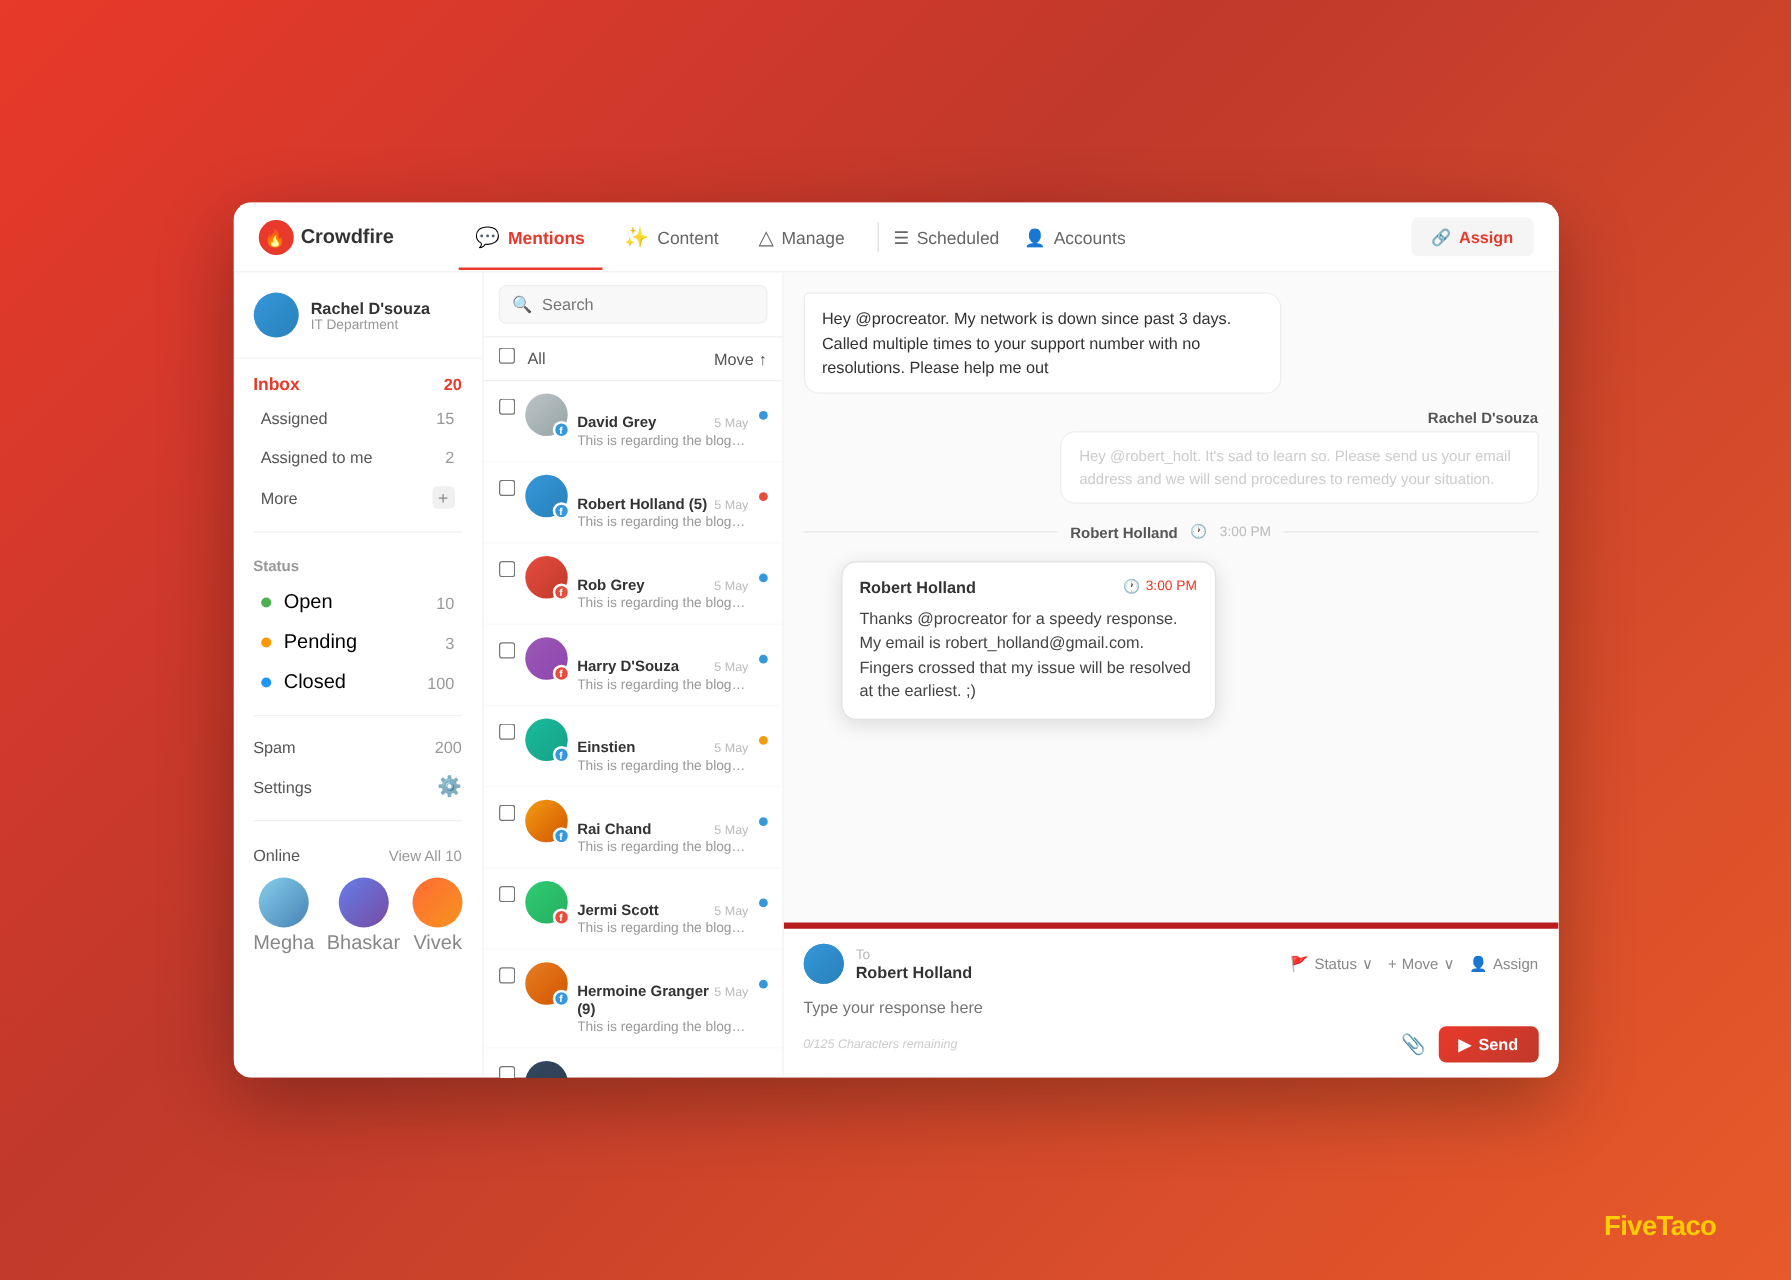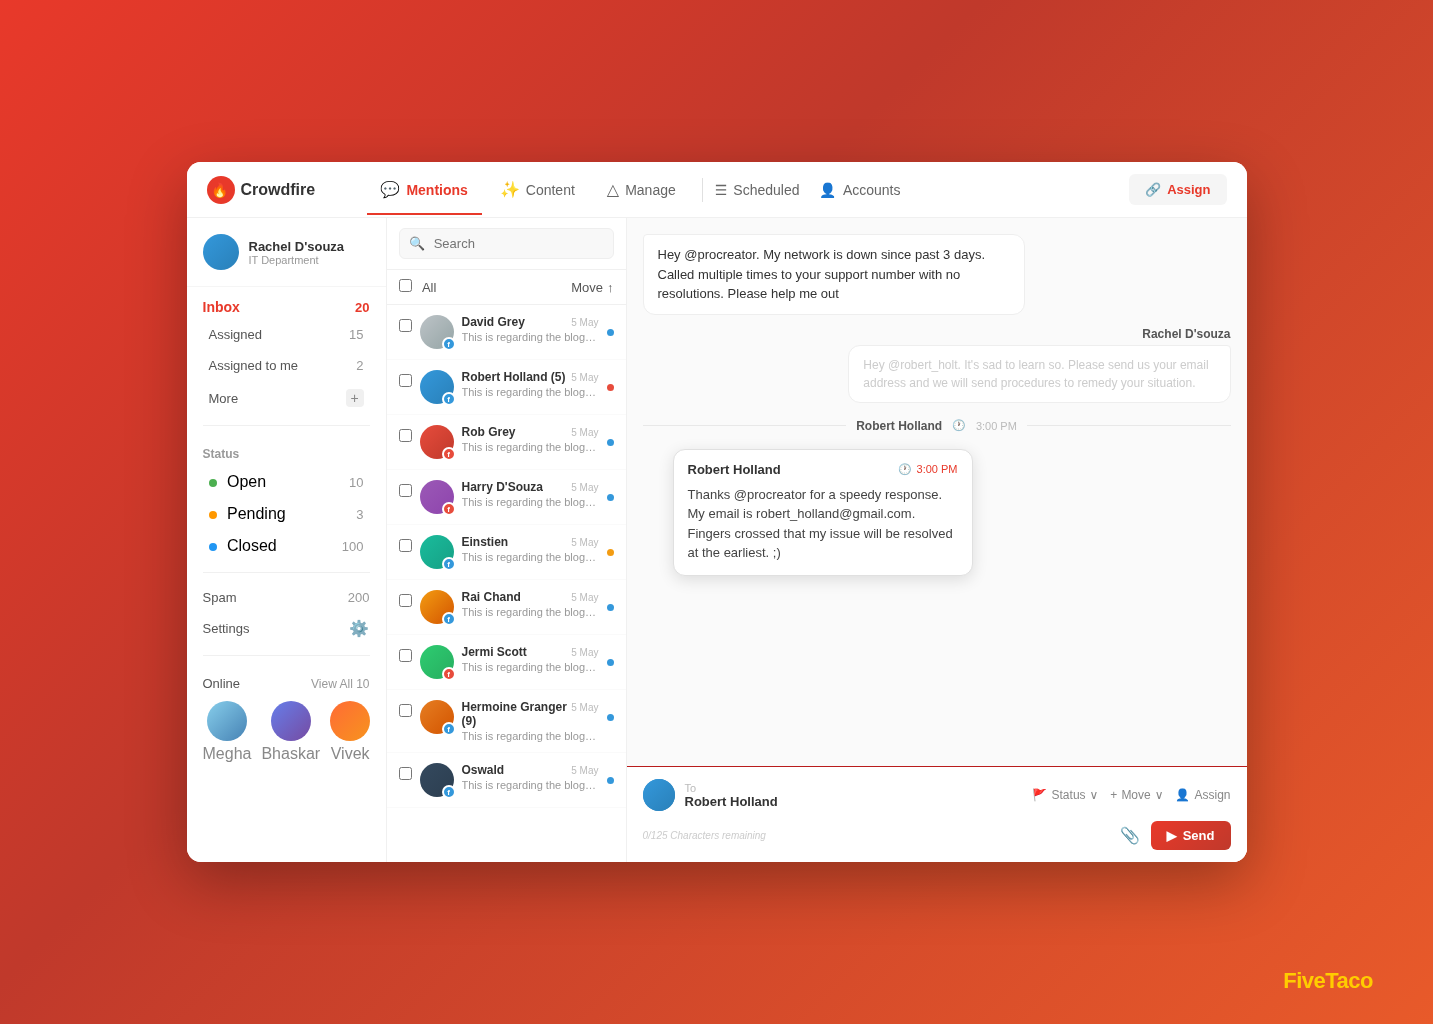--- a/index.html
+++ b/index.html
@@ -327,21 +327,21 @@
       border: 2px solid #fff;
       background: #3498db;
       display: flex;
       align-items: center;
       justify-content: center;
       font-size: 8px;
       color: white;
       font-weight: bold;
     }
     .msg-av-badge-red { background: #e74c3c; }
-    .msg-content { flex: 1; min-width: 0; }
+    .msg-content { flex: 1; min-width: 0; margin-top: 16px; }
     .msg-header-row {
       display: flex;
       justify-content: space-between;
       align-items: baseline;
       margin-bottom: 2px;
     }
     .msg-sender { font-size: 12px; font-weight: 600; color: #333; }
     .msg-time { font-size: 10px; color: #bbb; flex-shrink: 0; }
     .msg-preview { font-size: 11px; color: #999; white-space: nowrap; overflow: hidden; text-overflow: ellipsis; }
     .msg-dot {
@@ -428,21 +428,21 @@
       justify-content: space-between;
       align-items: center;
       margin-bottom: 8px;
     }
     .popup-sender { font-size: 13px; font-weight: 700; color: #333; }
     .popup-time { font-size: 11px; color: #e8392a; display: flex; align-items: center; gap: 4px; }
     .popup-text { font-size: 13px; color: #444; line-height: 1.5; }
     
     .chat-compose {
       background: #fff;
-      border-top: 1px solid #b91c1c;
+      border-top: 5px solid #b91c1c;
       padding: 12px 16px;
     }
     .compose-to-row {
       display: flex;
       align-items: center;
       gap: 10px;
       margin-bottom: 10px;
     }
     .compose-avatar {
       width: 32px;
@@ -850,20 +850,21 @@
               <span>+</span>
               <span>Move</span>
               <span>∨</span>
             </div>
             <div class="compose-action-btn">
               <span>👤</span>
               <span>Assign</span>
             </div>
           </div>
         </div>
+        <input class="compose-input-area" type="text" placeholder="Type your response here" style="">
         <div class="compose-footer">
           <span class="compose-chars">0/125 Characters remaining</span>
           <div class="compose-bottom-actions">
             <span class="attach-icon">📎</span>
             <button class="send-btn">
               <span>▶</span>
               <span>Send</span>
             </button>
           </div>
         </div>

